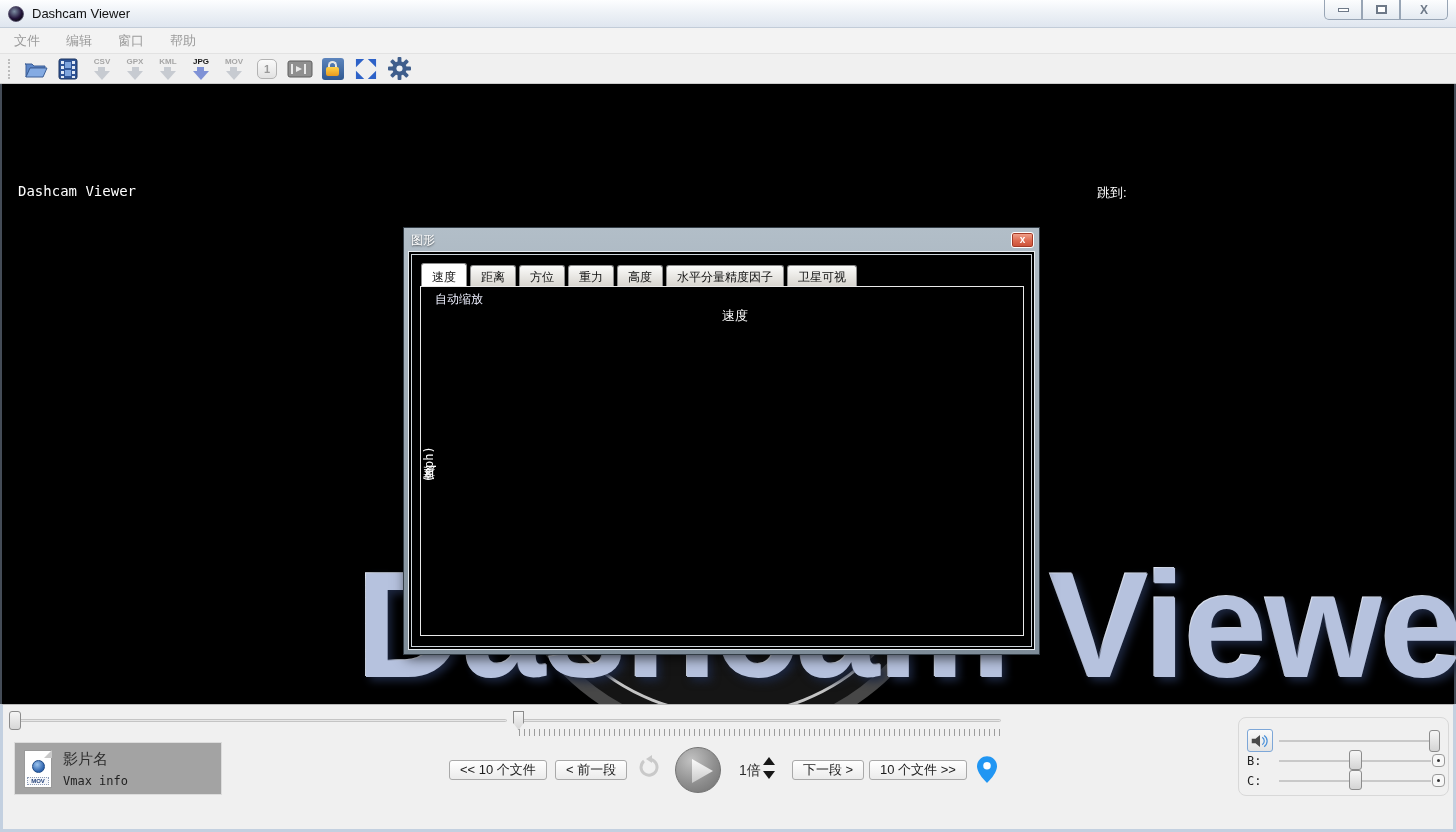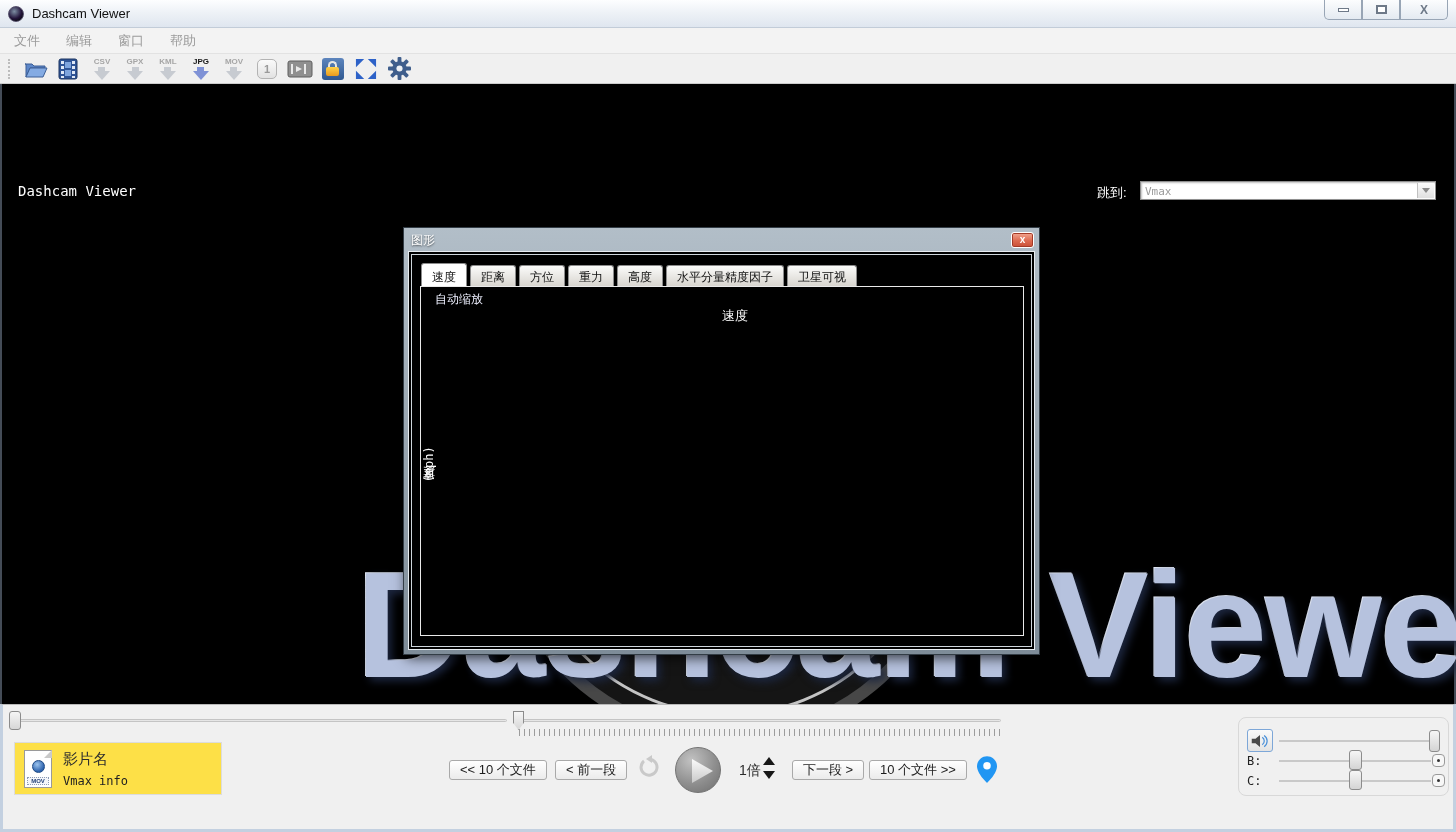--- a/index.html
+++ b/index.html
@@ -117,21 +117,21 @@
     border-left:3px solid #c3d0e0; border-right:3px solid #c3d0e0; border-bottom:3px solid #c3d0e0; }
   .track { position:absolute; height:3px; background:#e6e6e6; border:1px solid #c4c4c4; border-radius:2px; }
   .handle-rect { position:absolute; width:12px; height:19px; background:linear-gradient(#f6f6f6,#d7d7d7);
     border:1px solid #8c8c8c; border-radius:3px; }
   .handle-pointer { position:absolute; width:11px; height:19px; background:linear-gradient(#f6f6f6,#d7d7d7);
     border:1px solid #8c8c8c; clip-path:polygon(0 0,100% 0,100% 62%,50% 100%,0 62%); }
   .ticks { position:absolute; height:7px;
     background:repeating-linear-gradient(90deg,#9c9c9c 0 1px,transparent 1px 5px); }
 
   .movie-card { position:absolute; left:11px; top:37px; width:208px; height:53px;
-    border:1px solid #dcdcdc; background:#fde047; }
+    border:1px solid #dcdcdc; background:#a3a3a3; }
   .mov-doc { position:absolute; left:9px; top:7px; width:28px; height:38px; background:#fff;
     border:1px solid #9a9a9a; }
   .mov-fold { position:absolute; right:-1px; top:-1px; width:0; height:0;
     border-left:8px solid transparent; border-bottom:8px solid #c9c9c9; }
   .mov-globe { position:absolute; left:7px; top:9px; width:13px; height:13px; border-radius:50%;
     background:radial-gradient(circle at 38% 32%, #9cc4ee, #2c62ad 70%); border:1px solid #1d4a86; }
   .mov-tag { position:absolute; left:2px; bottom:2px; right:2px; font-size:6px; font-weight:bold;
     color:#24427a; border:1px dotted #8c9bb5; text-align:center; background:#f4f6fa; }
   .movie-name { position:absolute; left:48px; top:7px; font-size:15px; color:#2e2e2e; }
   .movie-info { position:absolute; left:48px; top:31px; font-size:12px; color:#222;
@@ -299,26 +299,20 @@
 </div>
 
 <div class="video">
   <div class="edge-strip" style="left:0"></div>
   <div class="edge-strip" style="right:0"></div>
   <div class="lens-ring-outer"></div>
   <div class="lens-ring-inner"></div>
   <div class="big-logo">Dashcam Viewer</div>
   <div class="watermark">Dashcam Viewer</div>
   <div class="jump-label">跳到:</div>
-  <div class="jump-dd">
-    <div class="jump-dd-value">Vmax</div>
-    <div class="jump-dd-btn">
-      <div class="caret-down"></div>
-    </div>
-  </div>
 </div>
 
 <div class="dialog">
   <div class="dialog-titlebar">
     <div class="dialog-title">图形</div>
     <div class="dialog-close">x</div>
   </div>
   <div class="dialog-body">
     <div class="tabstrip">
       <div class="tab active">速度</div>

